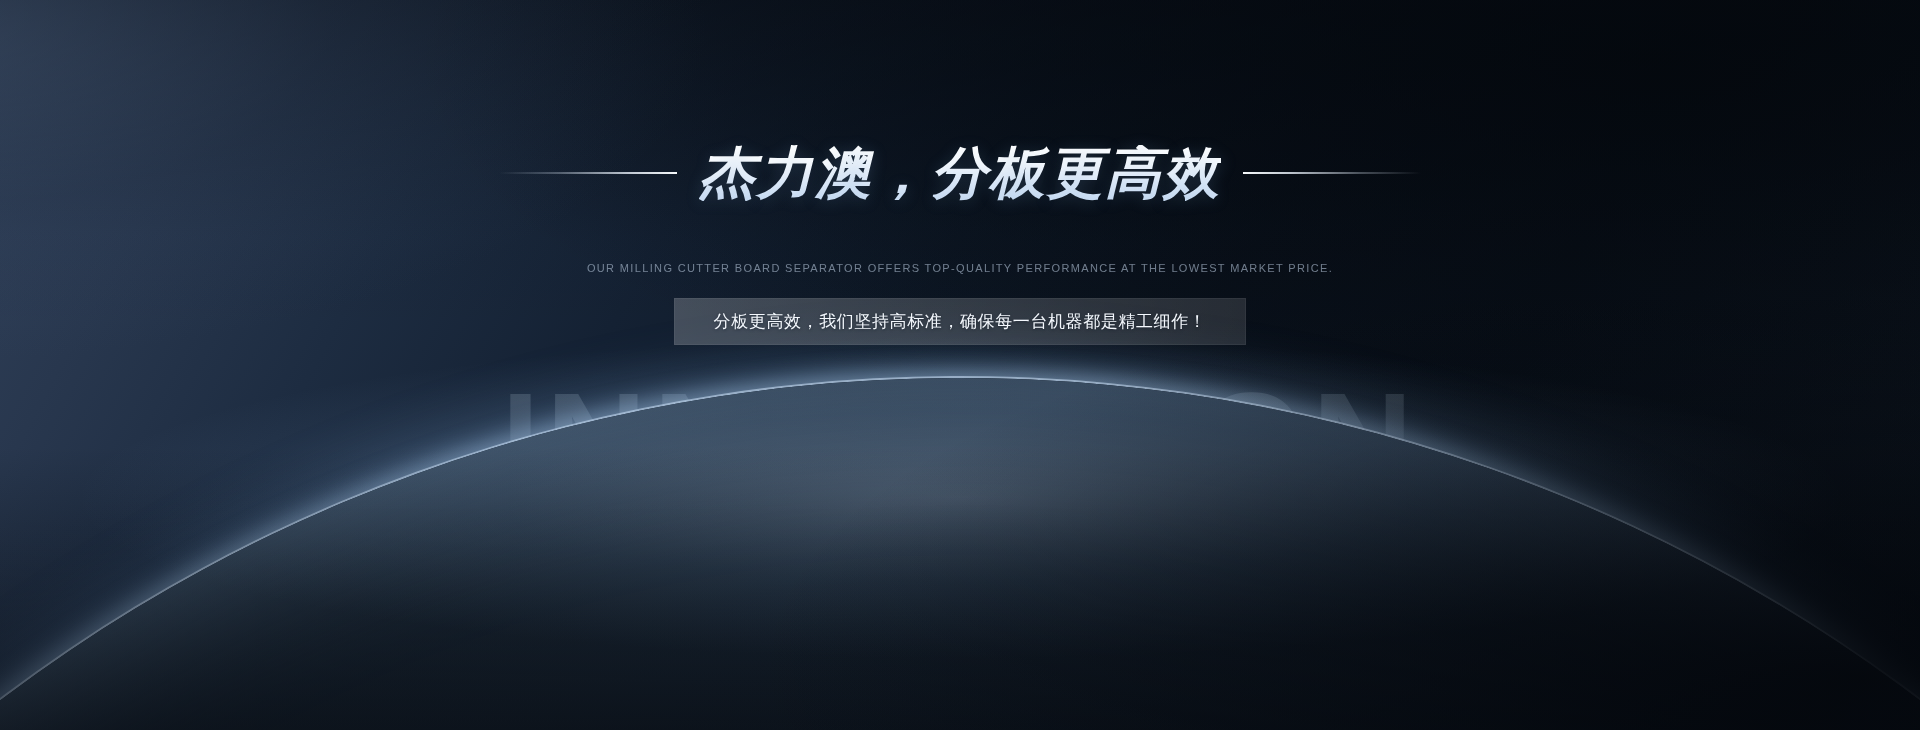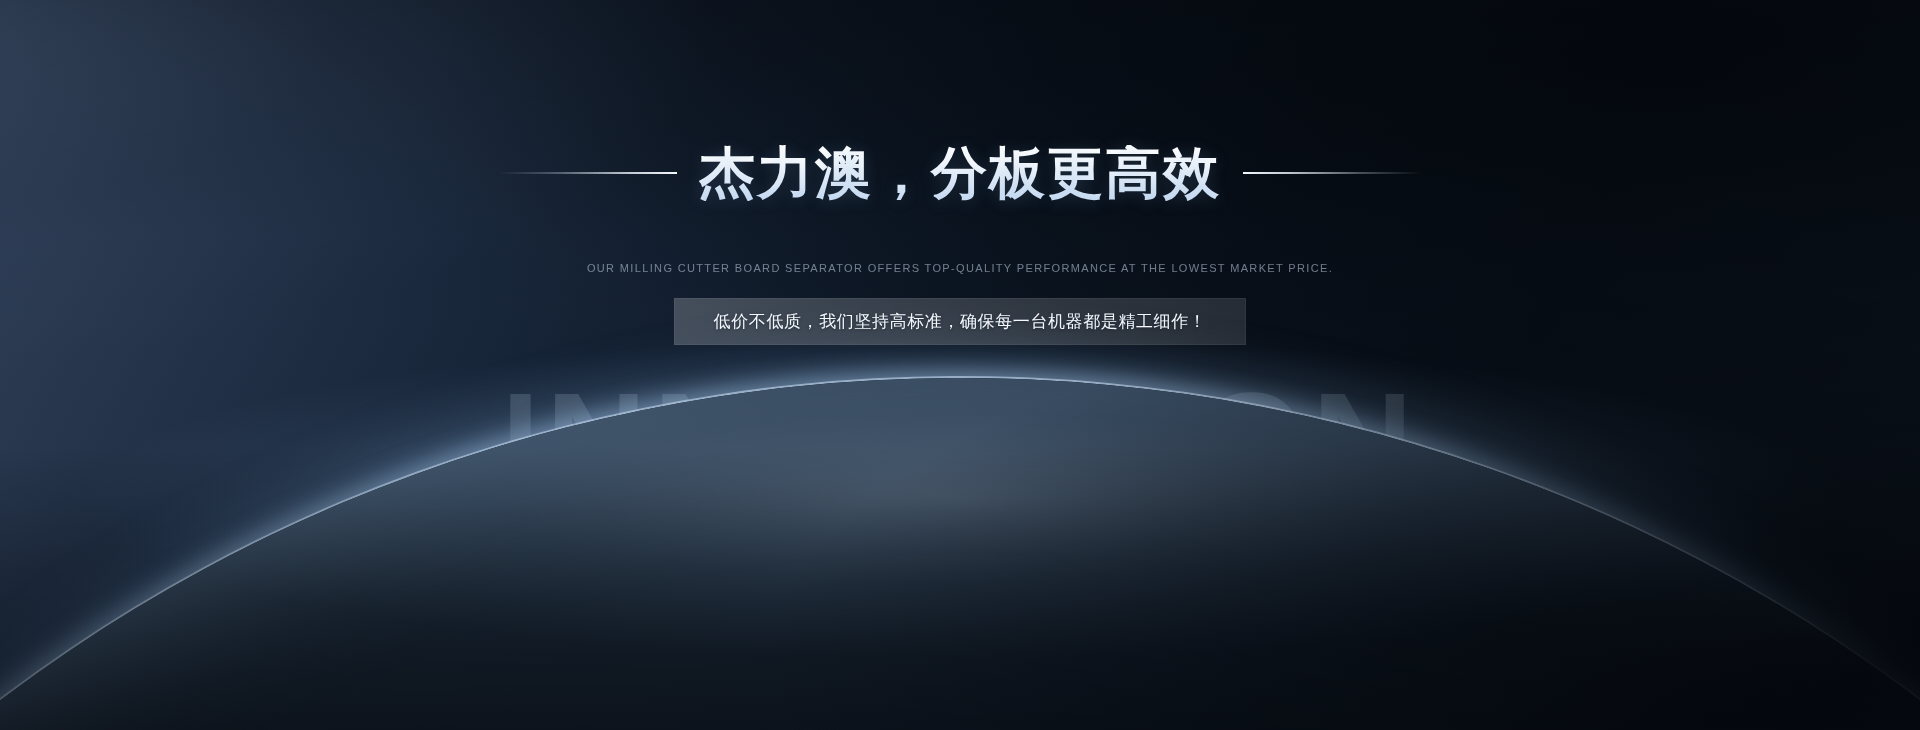--- a/index.html
+++ b/index.html
@@ -253,20 +253,21 @@
 
   .headline-row {
     position: absolute;
     left: 0; right: 0;
     top: 140px;
     height: 66px;
     display: flex;
     align-items: center;
     justify-content: center;
     gap: 22px;
+    font-style: italic;
   }
   .rule {
     width: 178px;
     height: 2px;
     flex: 0 0 auto;
   }
   .rule-left {
     background: linear-gradient(to right,
         rgba(226,238,252,0) 0%,
         rgba(226,238,252,0.30) 34%,
@@ -362,17 +363,17 @@
 
     <div class="headline-row">
       <span class="rule rule-left"></span>
       <h1 class="headline">杰力澳，分板更高效</h1>
       <span class="rule rule-right"></span>
     </div>
 
     <p class="subtitle">OUR MILLING CUTTER BOARD SEPARATOR OFFERS TOP-QUALITY PERFORMANCE AT THE LOWEST MARKET PRICE.</p>
 
     <div class="promo-bar">
-      <span class="promo-text">低价不低质，我们坚持高标准，确保每一台机器都是精工细作！</span>
+      <span class="promo-text">分板更高效，我们坚持高标准，确保每一台机器都是精工细作！</span>
     </div>
 
   </div>
 </div>
 
 </body></html>

